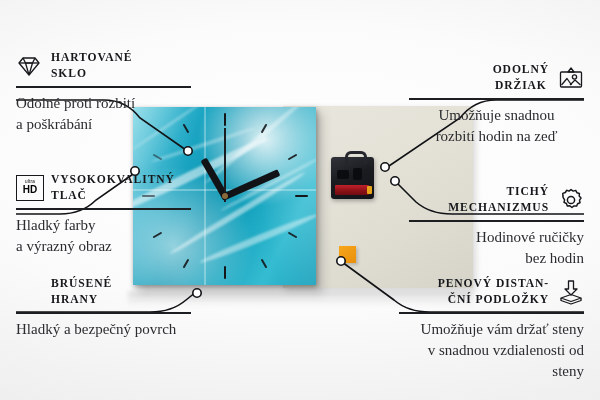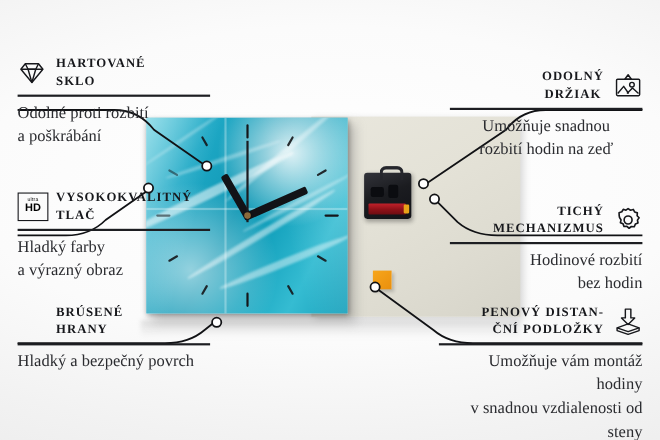--- a/index.html
+++ b/index.html
@@ -264,21 +264,21 @@
             </g>
           </svg>
       </span>
       <span class="ctitle">
         <span>TICHÝ</span><br>
         <span>MECHANIZMUS</span>
       </span>
     </div>
     <div class="rule"></div>
     <div class="cdesc">
-      <span>Hodinové rozbití</span><br>
+      <span>Hodinové ručičky</span><br>
       <span>bez hodin</span>
     </div>
   </div>
 
   <div class="callout right" style="left:399px;top:276px;width:185px;">
     <div class="chead">
       <span class="ico">
         <svg viewBox="0 0 26 26">
             <g fill="none" stroke="#17181c" stroke-width="1.3" stroke-linejoin="round">
           <path d="M10.5 2 H15.5 V10 H19 L13 16 L7 10 H10.5 Z"></path>
@@ -287,18 +287,18 @@
             </g>
           </svg>
       </span>
       <span class="ctitle">
         <span>PENOVÝ DISTAN-</span><br>
         <span>ČNÍ PODLOŽKY</span>
       </span>
     </div>
     <div class="rule"></div>
     <div class="cdesc">
-      <span>Umožňuje vám montáž hodiny</span><br>
+      <span>Umožňuje vám držať steny</span><br>
       <span>v snadnou vzdialenosti od steny</span>
     </div>
   </div>
 
 </div>
 
 </body></html>

